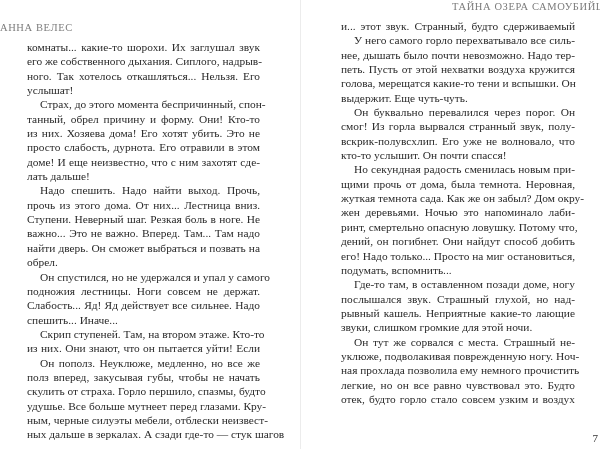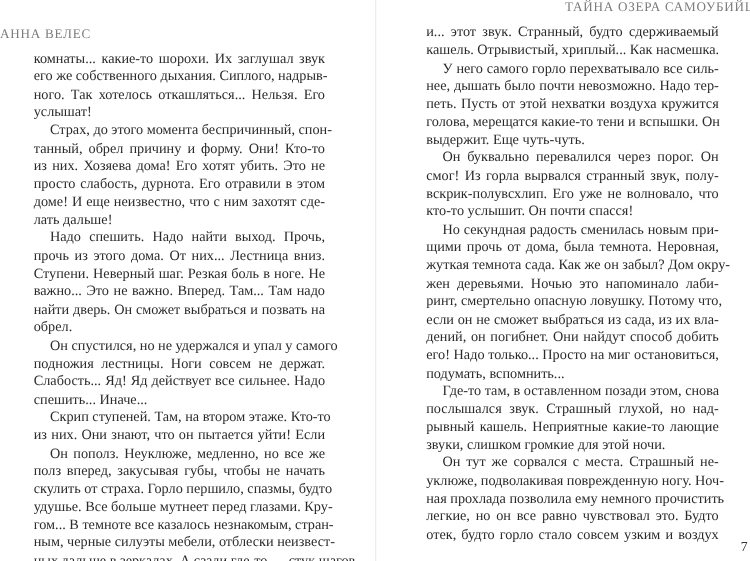--- a/index.html
+++ b/index.html
@@ -59,51 +59,48 @@
       <span class="line indent">Он спустился, но не удержался и упал у самого</span>
       <span class="line">подножия лестницы. Ноги совсем не держат.</span>
       <span class="line">Слабость... Яд! Яд действует все сильнее. Надо</span>
       <span class="line last">спешить... Иначе...</span>
       <span class="line indent">Скрип ступеней. Там, на втором этаже. Кто-то</span>
       <span class="line">из них. Они знают, что он пытается уйти! Если</span>
       <span class="line indent">Он пополз. Неуклюже, медленно, но все же</span>
       <span class="line">полз вперед, закусывая губы, чтобы не начать</span>
       <span class="line">скулить от страха. Горло першило, спазмы, будто</span>
       <span class="line">удушье. Все больше мутнеет перед глазами. Кру-</span>
-      <span class="line">гом... В темноте все казалось незнакомым, стран-</span>
       <span class="line">ным, черные силуэты мебели, отблески неизвест-</span>
       <span class="line">ных дальше в зеркалах. А сзади где-то — стук шагов</span>
     </div>
   <div class="folio">6</div>
 </div>
 
 <div class="page right">
   <div class="running-head">ТАЙНА ОЗЕРА САМОУБИЙЦ</div>
   <div class="text" id="right-text">
       <span class="line">и... этот звук. Странный, будто сдерживаемый</span>
-      <span class="line last">кашель. Отрывистый, хриплый... Как насмешка.</span>
       <span class="line indent">У него самого горло перехватывало все силь-</span>
       <span class="line">нее, дышать было почти невозможно. Надо тер-</span>
       <span class="line">петь. Пусть от этой нехватки воздуха кружится</span>
       <span class="line">голова, мерещатся какие-то тени и вспышки. Он</span>
       <span class="line last">выдержит. Еще чуть-чуть.</span>
       <span class="line indent">Он буквально перевалился через порог. Он</span>
       <span class="line">смог! Из горла вырвался странный звук, полу-</span>
       <span class="line">вскрик-полувсхлип. Его уже не волновало, что</span>
       <span class="line last">кто-то услышит. Он почти спасся!</span>
       <span class="line indent">Но секундная радость сменилась новым при-</span>
       <span class="line">щими прочь от дома, была темнота. Неровная,</span>
       <span class="line">жуткая темнота сада. Как же он забыл? Дом окру-</span>
       <span class="line">жен деревьями. Ночью это напоминало лаби-</span>
       <span class="line">ринт, смертельно опасную ловушку. Потому что,</span>
-      <span class="line">если он не сможет выбраться из сада, из их вла-</span>
       <span class="line">дений, он погибнет. Они найдут способ добить</span>
       <span class="line">его! Надо только... Просто на миг остановиться,</span>
       <span class="line last">подумать, вспомнить...</span>
-      <span class="line indent">Где-то там, в оставленном позади этом, снова</span>
+      <span class="line indent">Где-то там, в оставленном позади доме, ногу</span>
       <span class="line">послышался звук. Страшный глухой, но над-</span>
       <span class="line">рывный кашель. Неприятные какие-то лающие</span>
       <span class="line last">звуки, слишком громкие для этой ночи.</span>
       <span class="line indent">Он тут же сорвался с места. Страшный не-</span>
       <span class="line">уклюже, подволакивая поврежденную ногу. Ноч-</span>
       <span class="line">ная прохлада позволила ему немного прочистить</span>
       <span class="line">легкие, но он все равно чувствовал это. Будто</span>
       <span class="line">отек, будто горло стало совсем узким и воздух</span>
     </div>
   <div class="folio">7</div>

